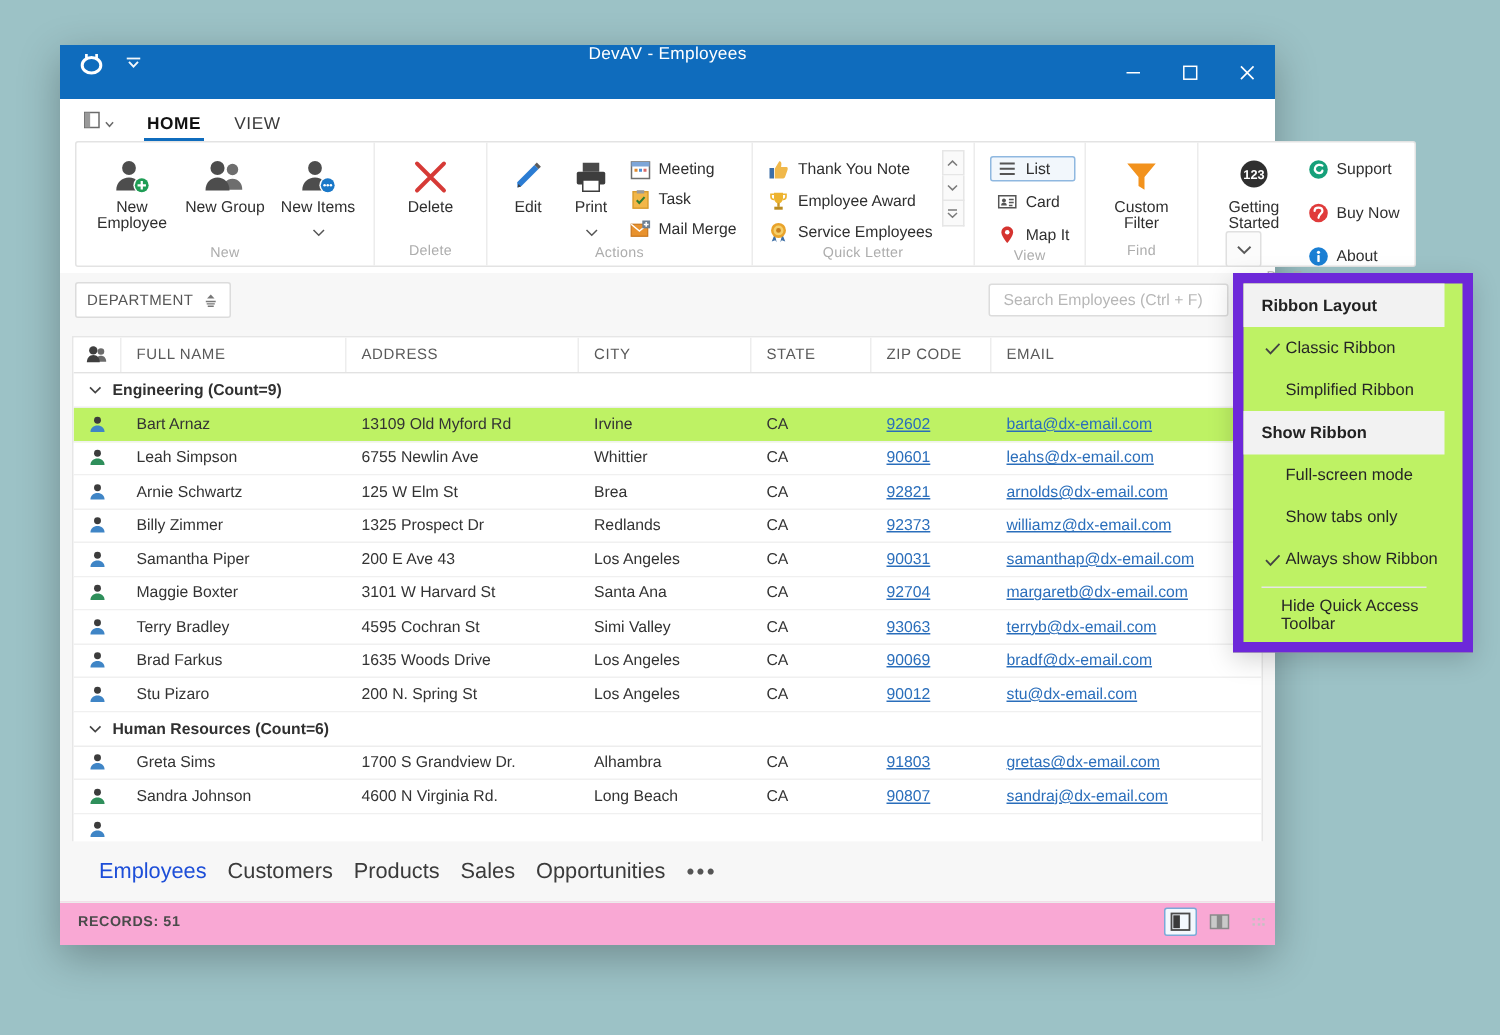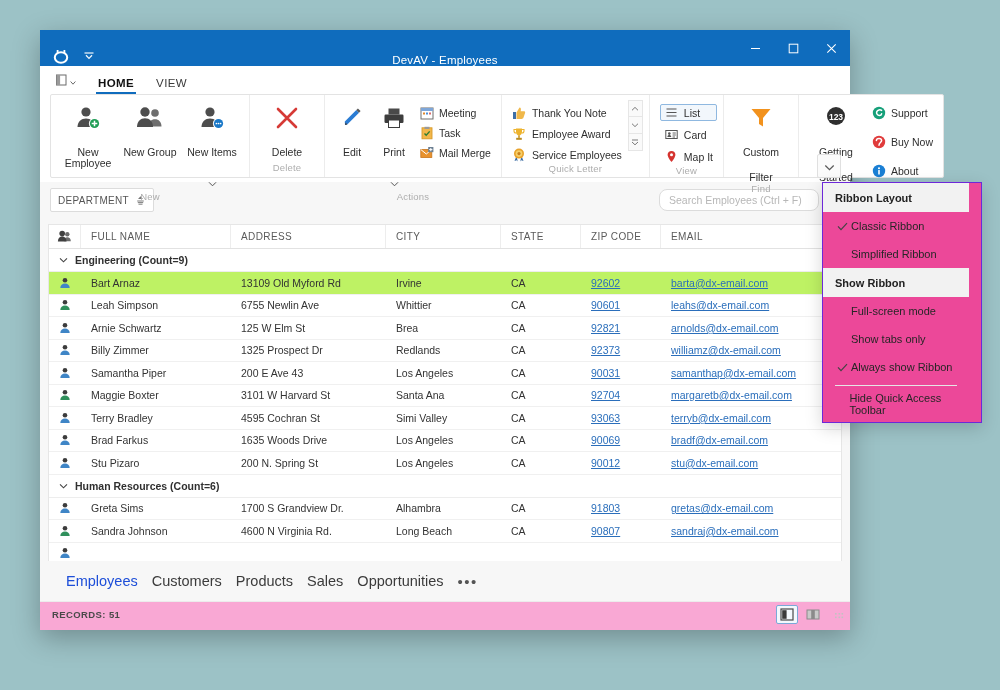--- a/index.html
+++ b/index.html
@@ -17,21 +17,21 @@
     left: 40px; top: 30px;
     width: 810px; height: 600px;
     background: #fff;
     box-shadow: 0 8px 26px rgba(0,0,0,.28);
     display: flex; flex-direction: column;
   }
 
   
   .titlebar {
     height: 36px; background: #0f6cbd;
-    display: flex; align-items: flex-end;
+    display: flex; align-items: flex-start;
     flex: 0 0 36px; position: relative;
     color: #fff;
     gap: 16px;
   }
   .qat { display: flex; align-items: center; padding-left: 10px; gap: 10px; }
   .app-logo { width: 22px; height: 22px; display: block; }
   .qat-chev { width: 14px; height: 14px; display: block; opacity: .95; }
   .title-text {
     position: absolute; left: 0; right: 0; text-align: center;
     font-size: 11.5px; color: #fff; letter-spacing: .2px;
@@ -82,21 +82,21 @@
   }
   .rgroup:last-child { border-right: none; }
   .rgbody { flex: 1; display: flex; align-items: flex-start; padding: 5px 4px 0 4px; }
   .rglabel {
     font-size: 9.5px; color: #adadad; text-align: center;
     padding-bottom: 4px; letter-spacing: .2px;
   }
 
   .bigbtn {
     width: 62px; display: flex; flex-direction: column;
-    align-items: center; padding-top: 3px; gap: 14px;
+    align-items: center; padding-top: 3px; gap: 0;
   }
   .bigbtn .glyph { height: 30px; display: flex; align-items: center; justify-content: center; }
   .bigbtn .cap {
     font-size: 10.5px; color: #2f2f2f; text-align: center; line-height: 11px;
   }
   .bigbtn .cap2 { font-size: 10.5px; color: #2f2f2f; text-align: center; line-height: 11px; }
   .mini-chev { margin-top: 1px; }
 
   .smallcol { display: flex; flex-direction: column; gap: 3px; padding-top: 4px; }
   .smallbtn {
@@ -137,21 +137,21 @@
   }
   .deptbtn {
     height: 24px; min-width: 104px; border: 1px solid #dcdcdc; background: #fff;
     display: flex; align-items: center; justify-content: space-between;
     padding: 0 7px; font-size: 10px; color: #555; letter-spacing: .3px;
     border-radius: 2px;
   }
   .searchwrap { margin-left: auto; display: flex; align-items: center; gap: 2px; }
   .searchbox {
     width: 160px; height: 22px; border: 1px solid #dcdcdc; background: #fff;
-    border-radius: 8px; display: flex; align-items: center; padding: 0 7px;
+    border-radius: 2px; display: flex; align-items: center; padding: 0 7px;
   }
   .searchbox input {
     border: 0; outline: 0; width: 100%; font-size: 10.5px;
     color: #555; font-family: "Liberation Sans", sans-serif; background: transparent;
   }
   .searchbox input::placeholder { color: #b7b7b7; }
   .searchtgl {
     width: 19px; height: 22px; display: flex; align-items: center; justify-content: center;
     border: 1px solid transparent;
   }
@@ -217,22 +217,22 @@
   .vbtn {
     width: 22px; height: 19px; display: flex; align-items: center; justify-content: center;
     border: 1px solid transparent; border-radius: 2px; background: transparent;
   }
   .vbtn.on { border-color: #7aa9d8; background: #f3f8fd; }
   .gripdots { width: 12px; height: 12px; margin-left: 4px; position: relative; }
 
   
   .popup {
     position: absolute; left: 822px; top: 182px;
-    width: 160px; background: #ec4899;
-    border: 1px solid #6d28d9;
+    width: 160px; background: #bef264;
+    border: 7px solid #6d28d9;
     box-shadow: 0 5px 16px rgba(0,0,0,.17);
     padding: 0 12px 4px 0;
     z-index: 50;
   }
   .pp-head {
     font-size: 11px; font-weight: bold; color: #222;
     padding: 9px 12px 8px 12px; background: #f2f2f2;
   }
   .pp-item {
     display: flex; align-items: center; height: 28px;

